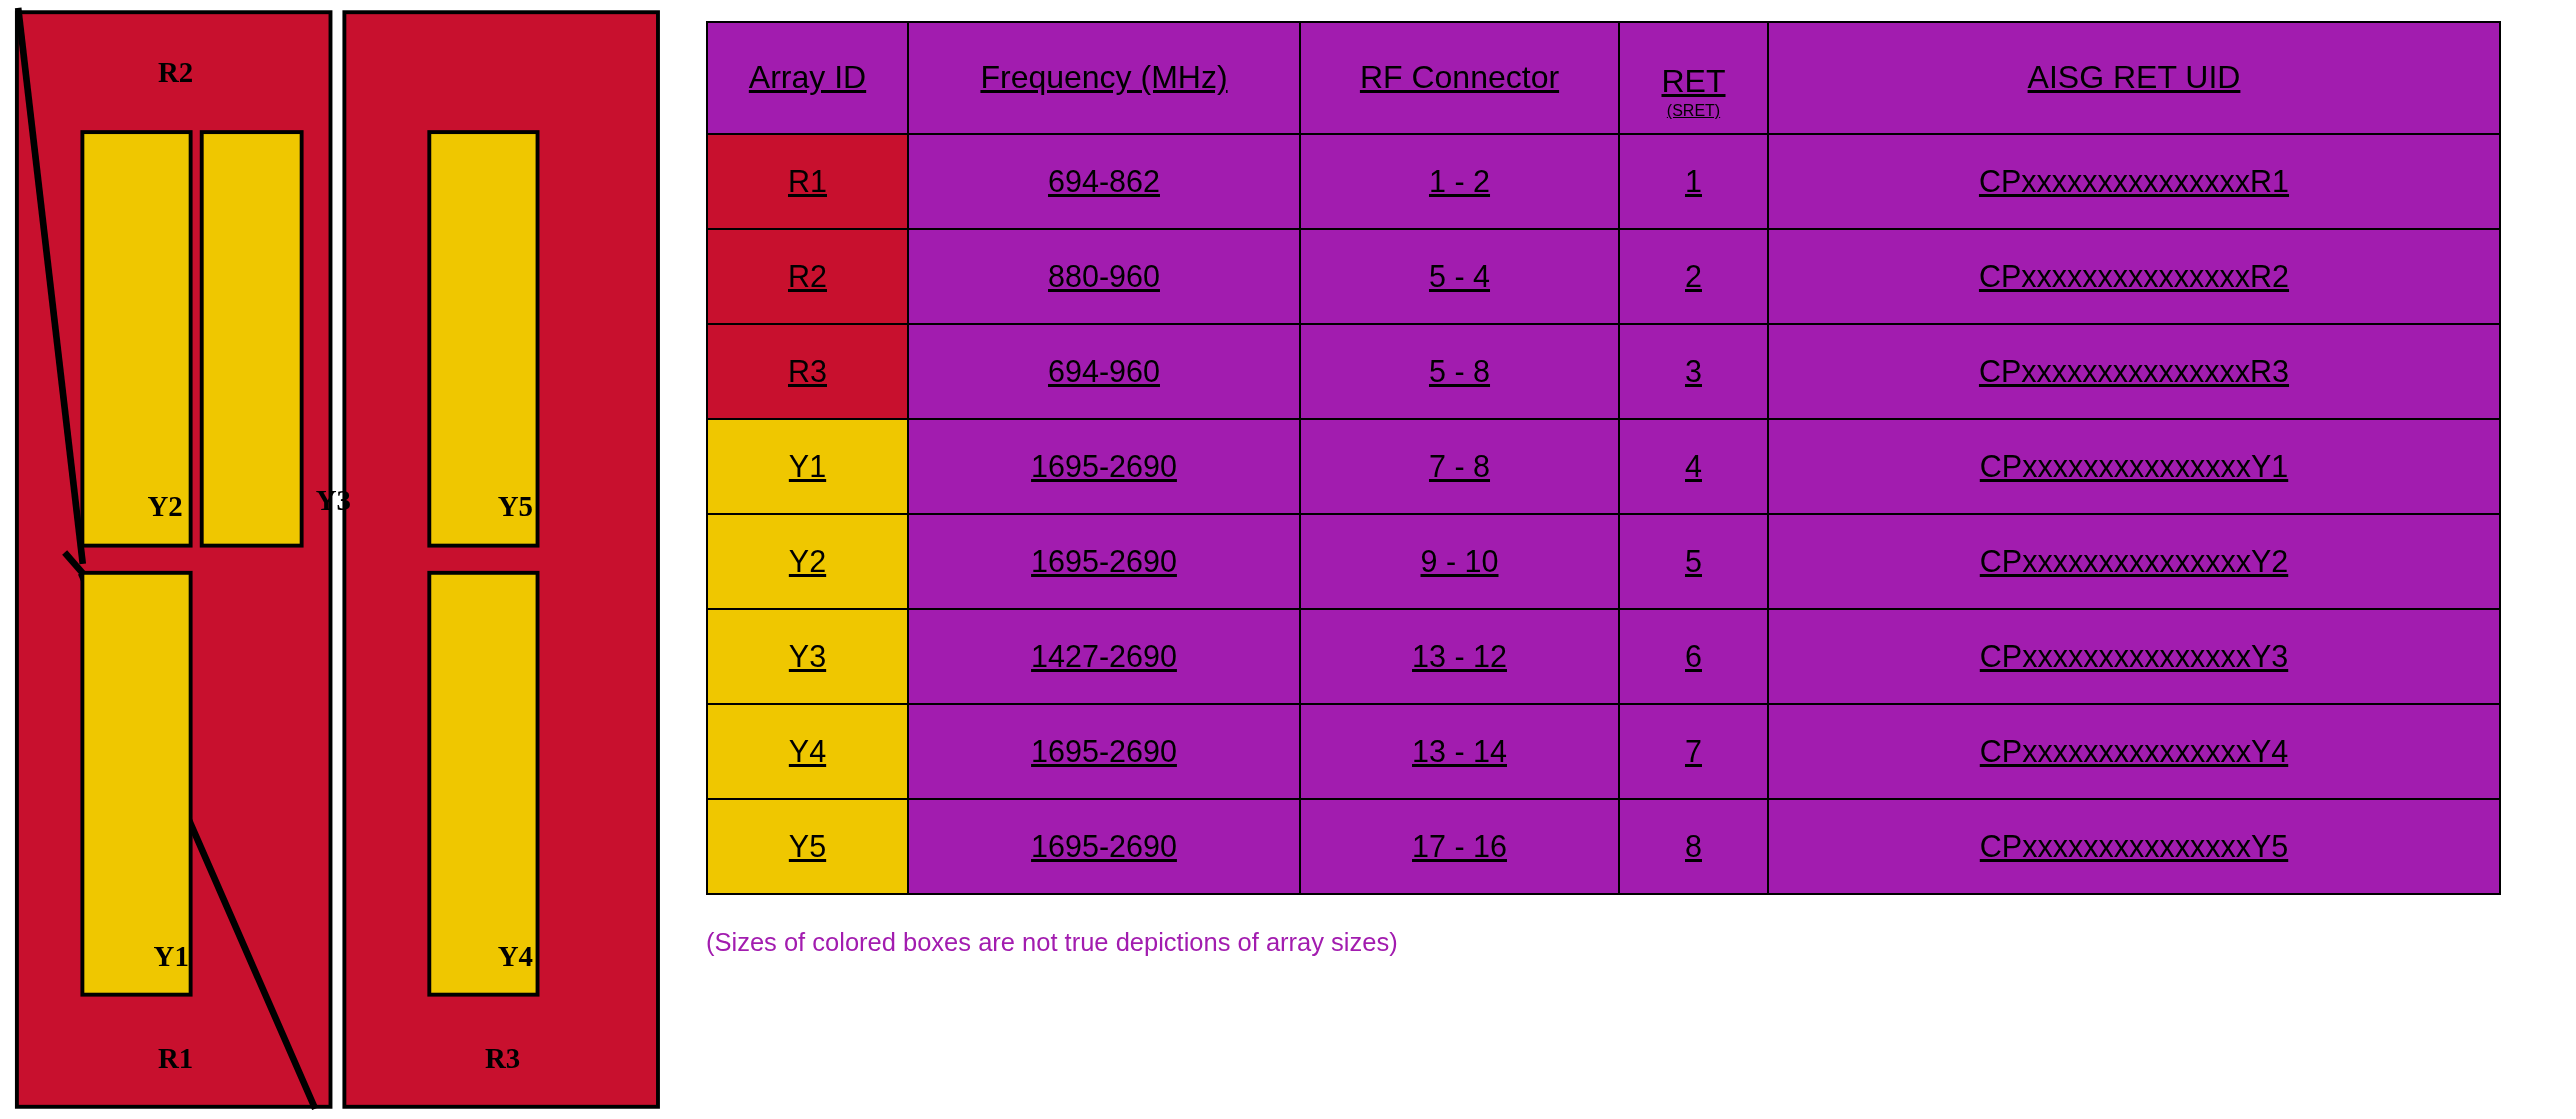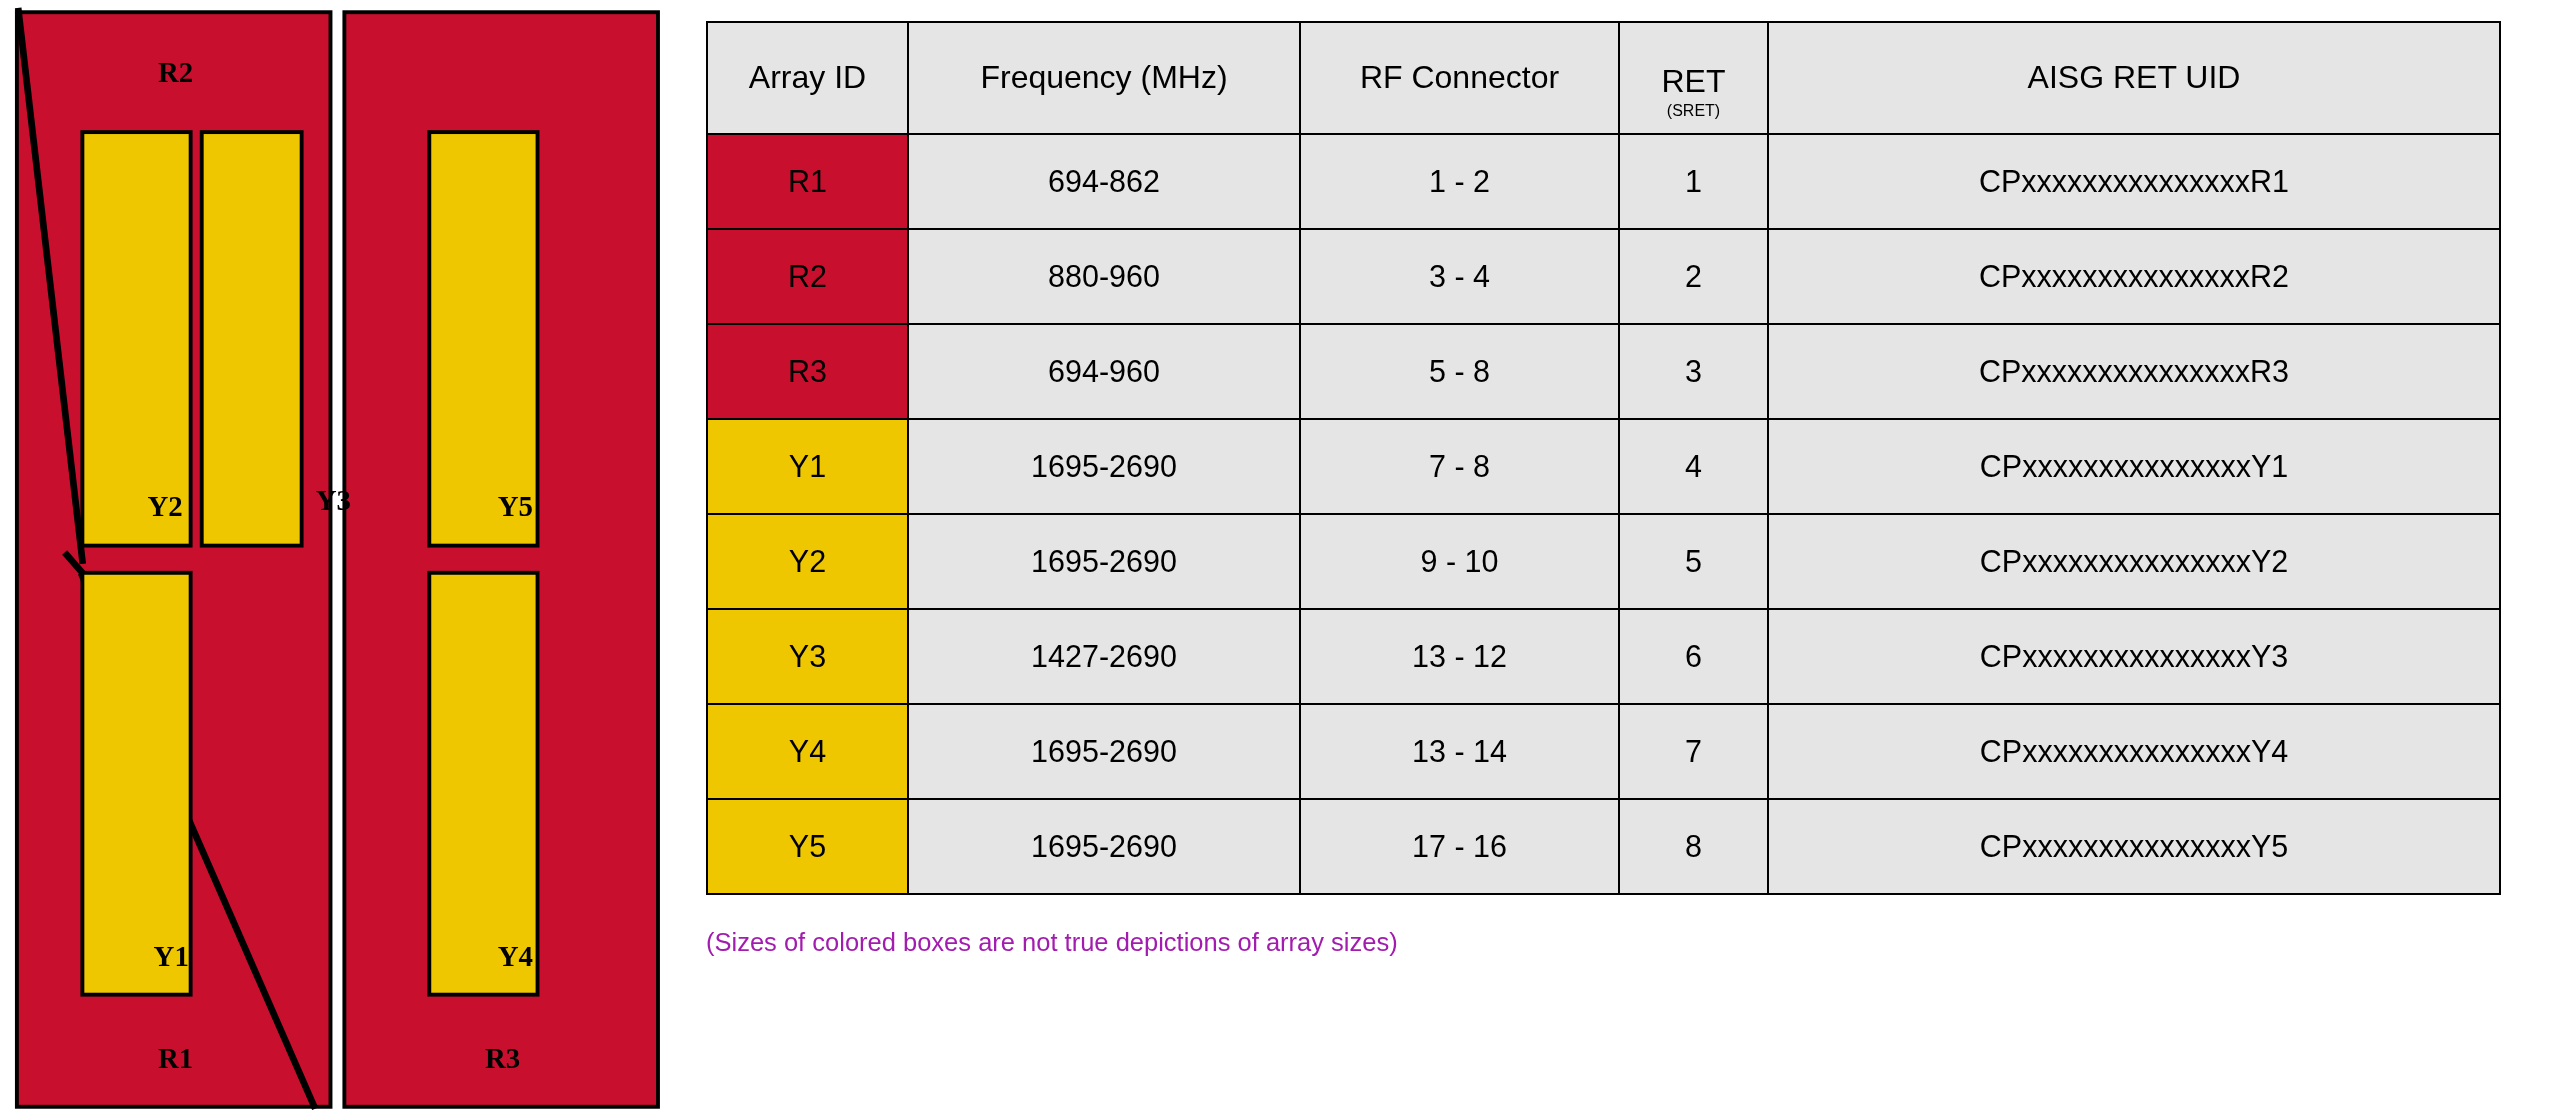--- a/index.html
+++ b/index.html
@@ -41,21 +41,22 @@
   #spec-table-wrap {
     position: absolute;
     left: 706px;
     top: 21px;
     width: 1799px;
   }
   table.spec-table {
     border-collapse: collapse;
     table-layout: fixed;
     width: 1792px;
-    background: #e5e5e5;
+    background: #a21caf;
+    text-decoration: underline;
   }
   table.spec-table th,
   table.spec-table td {
     border: 2.2px solid #000000;
     text-align: center;
     vertical-align: middle;
     font-family: "Liberation Sans", sans-serif;
     font-size: 30.5px;
     color: #000000;
     font-weight: normal;
@@ -176,21 +177,21 @@
         <tr>
           <td class="id-cell id-red">R1</td>
           <td>694-862</td>
           <td>1 - 2</td>
           <td>1</td>
           <td>CPxxxxxxxxxxxxxxxR1</td>
         </tr>
         <tr>
           <td class="id-cell id-red">R2</td>
           <td>880-960</td>
-          <td>3 - 4</td>
+          <td>5 - 4</td>
           <td>2</td>
           <td>CPxxxxxxxxxxxxxxxR2</td>
         </tr>
         <tr>
           <td class="id-cell id-red">R3</td>
           <td>694-960</td>
           <td>5 - 8</td>
           <td>3</td>
           <td>CPxxxxxxxxxxxxxxxR3</td>
         </tr>

